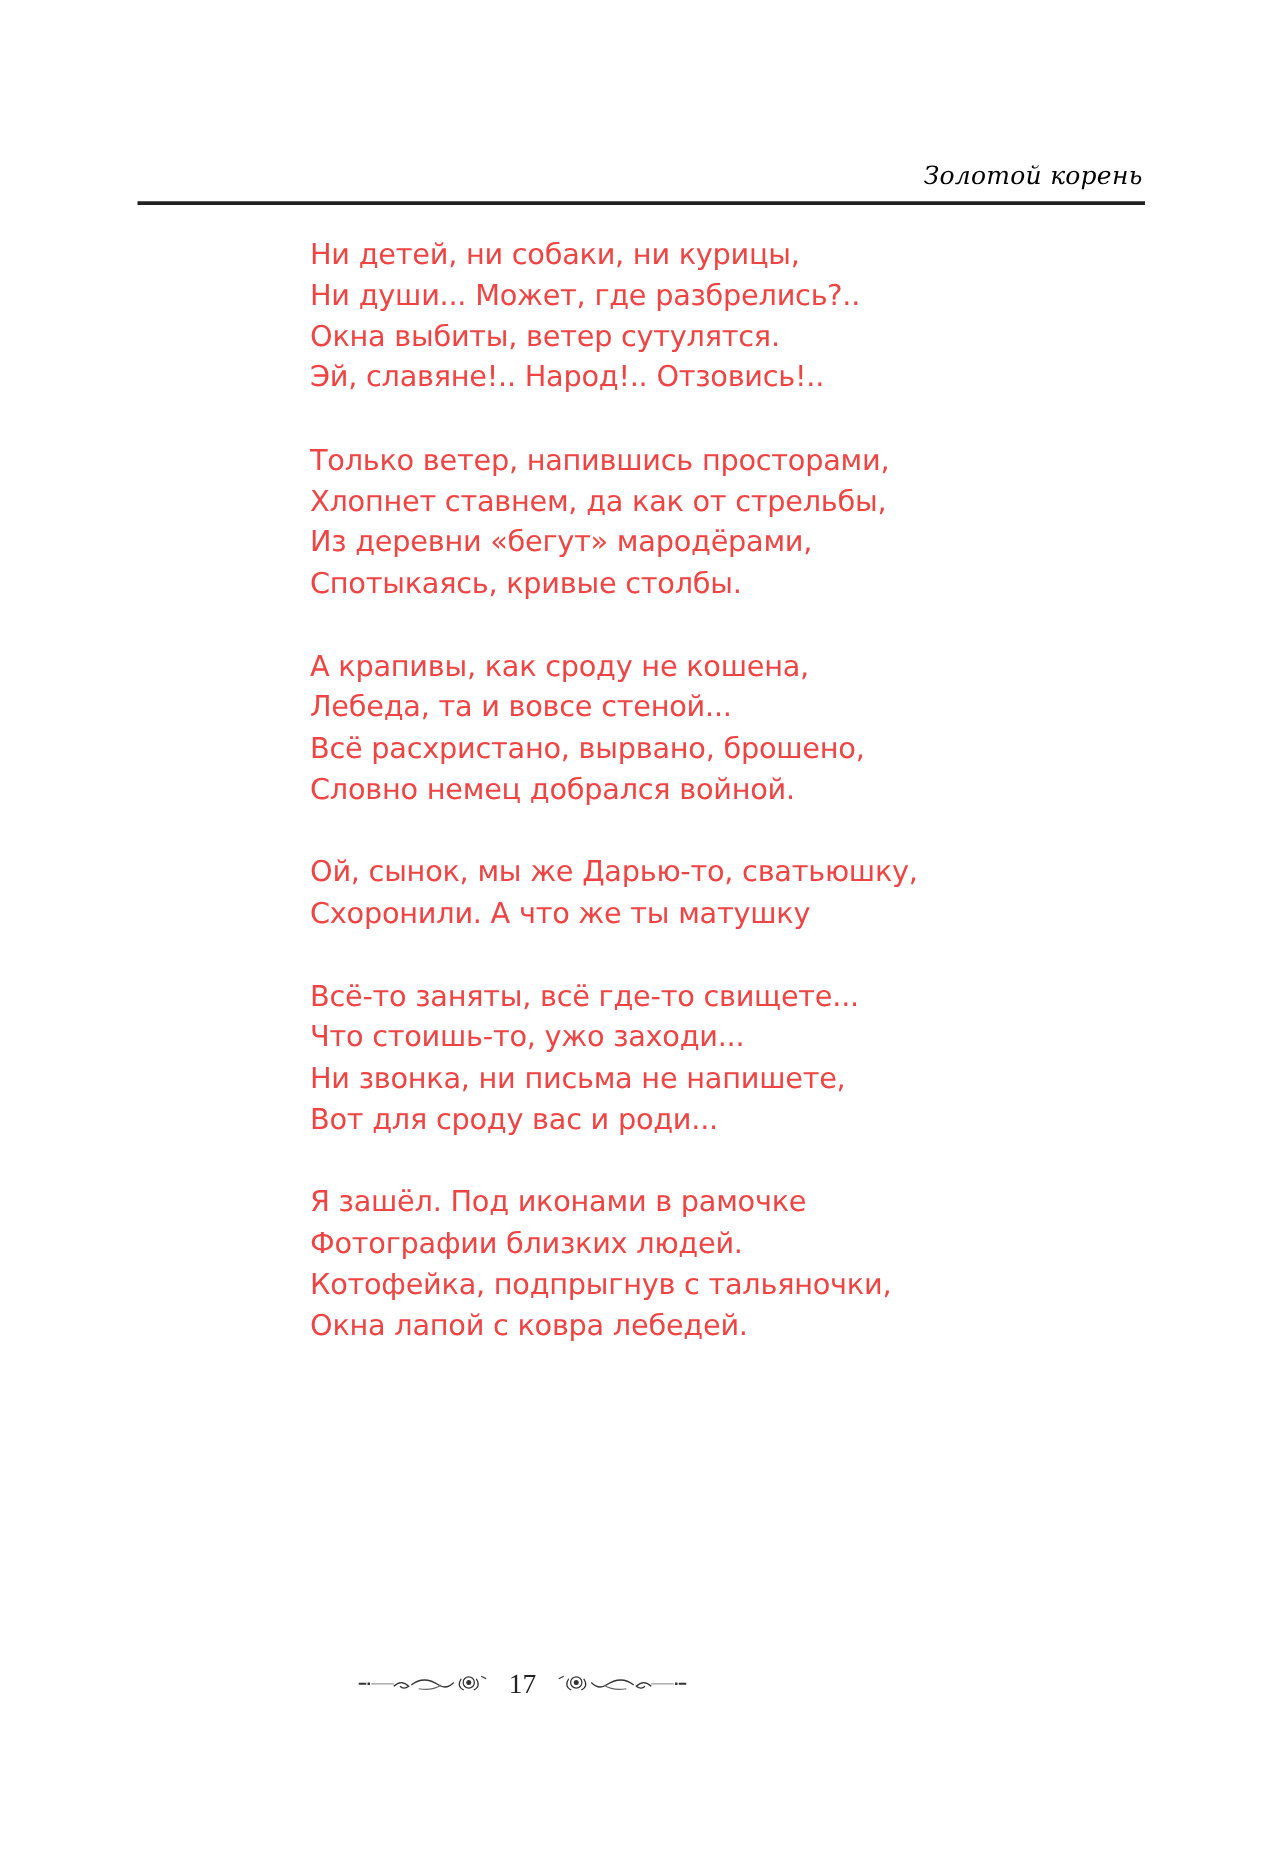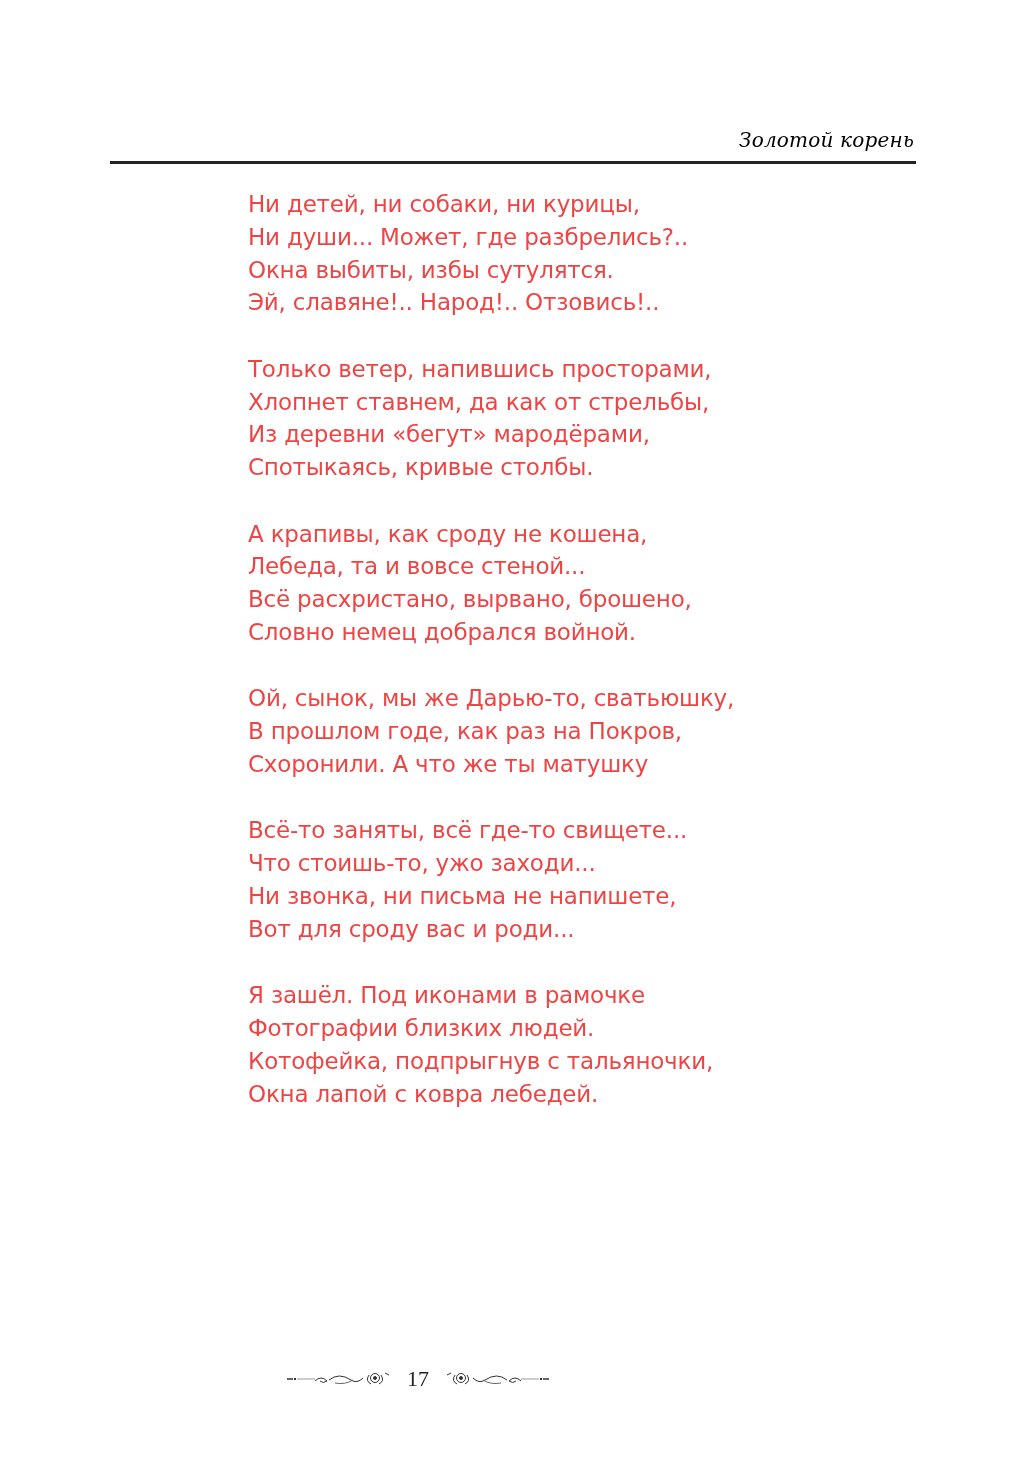--- a/index.html
+++ b/index.html
@@ -46,21 +46,21 @@
       margin: 0 0 33.6px 0;
     }
     .stanza:last-child { margin-bottom: 0; }
     .line {
       display: block;
       white-space: nowrap;
       letter-spacing: -0.2px;
     }
     .footer {
       position: absolute;
-      top: 1366px;
+      top: 1334px;
       left: 0;
       width: 836px;
       display: flex;
       justify-content: center;
       align-items: center;
       gap: 8px;
     }
     .page-number {
       font-family: "Liberation Serif", "DejaVu Serif", serif;
       font-size: 22px;
@@ -76,38 +76,37 @@
 </head>
 <body>
 
 <div class="running-header">Золотой корень</div>
 <div class="header-rule"></div>
 
 <div class="poem">
   <div class="stanza">
     <span class="line">Ни детей, ни собаки, ни курицы,</span>
     <span class="line">Ни души... Может, где разбрелись?..</span>
-    <span class="line">Окна выбиты, избы сутулятся.</span>
+    <span class="line">Окна выбиты, ветер сутулятся.</span>
     <span class="line">Эй, славяне!.. Народ!.. Отзовись!..</span>
   </div>
   <div class="stanza">
     <span class="line">Только ветер, напившись просторами,</span>
     <span class="line">Хлопнет ставнем, да как от стрельбы,</span>
     <span class="line">Из деревни «бегут» мародёрами,</span>
     <span class="line">Спотыкаясь, кривые столбы.</span>
   </div>
   <div class="stanza">
     <span class="line">А крапивы, как сроду не кошена,</span>
     <span class="line">Лебеда, та и вовсе стеной...</span>
     <span class="line">Всё расхристано, вырвано, брошено,</span>
     <span class="line">Словно немец добрался войной.</span>
   </div>
   <div class="stanza">
     <span class="line">Ой, сынок, мы же Дарью-то, сватьюшку,</span>
-    <span class="line">В прошлом годе, как раз на Покров,</span>
     <span class="line">Схоронили. А что же ты матушку</span>
   </div>
   <div class="stanza">
     <span class="line">Всё-то заняты, всё где-то свищете...</span>
     <span class="line">Что стоишь-то, ужо заходи...</span>
     <span class="line">Ни звонка, ни письма не напишете,</span>
     <span class="line">Вот для сроду вас и роди...</span>
   </div>
   <div class="stanza">
     <span class="line">Я зашёл. Под иконами в рамочке</span>

